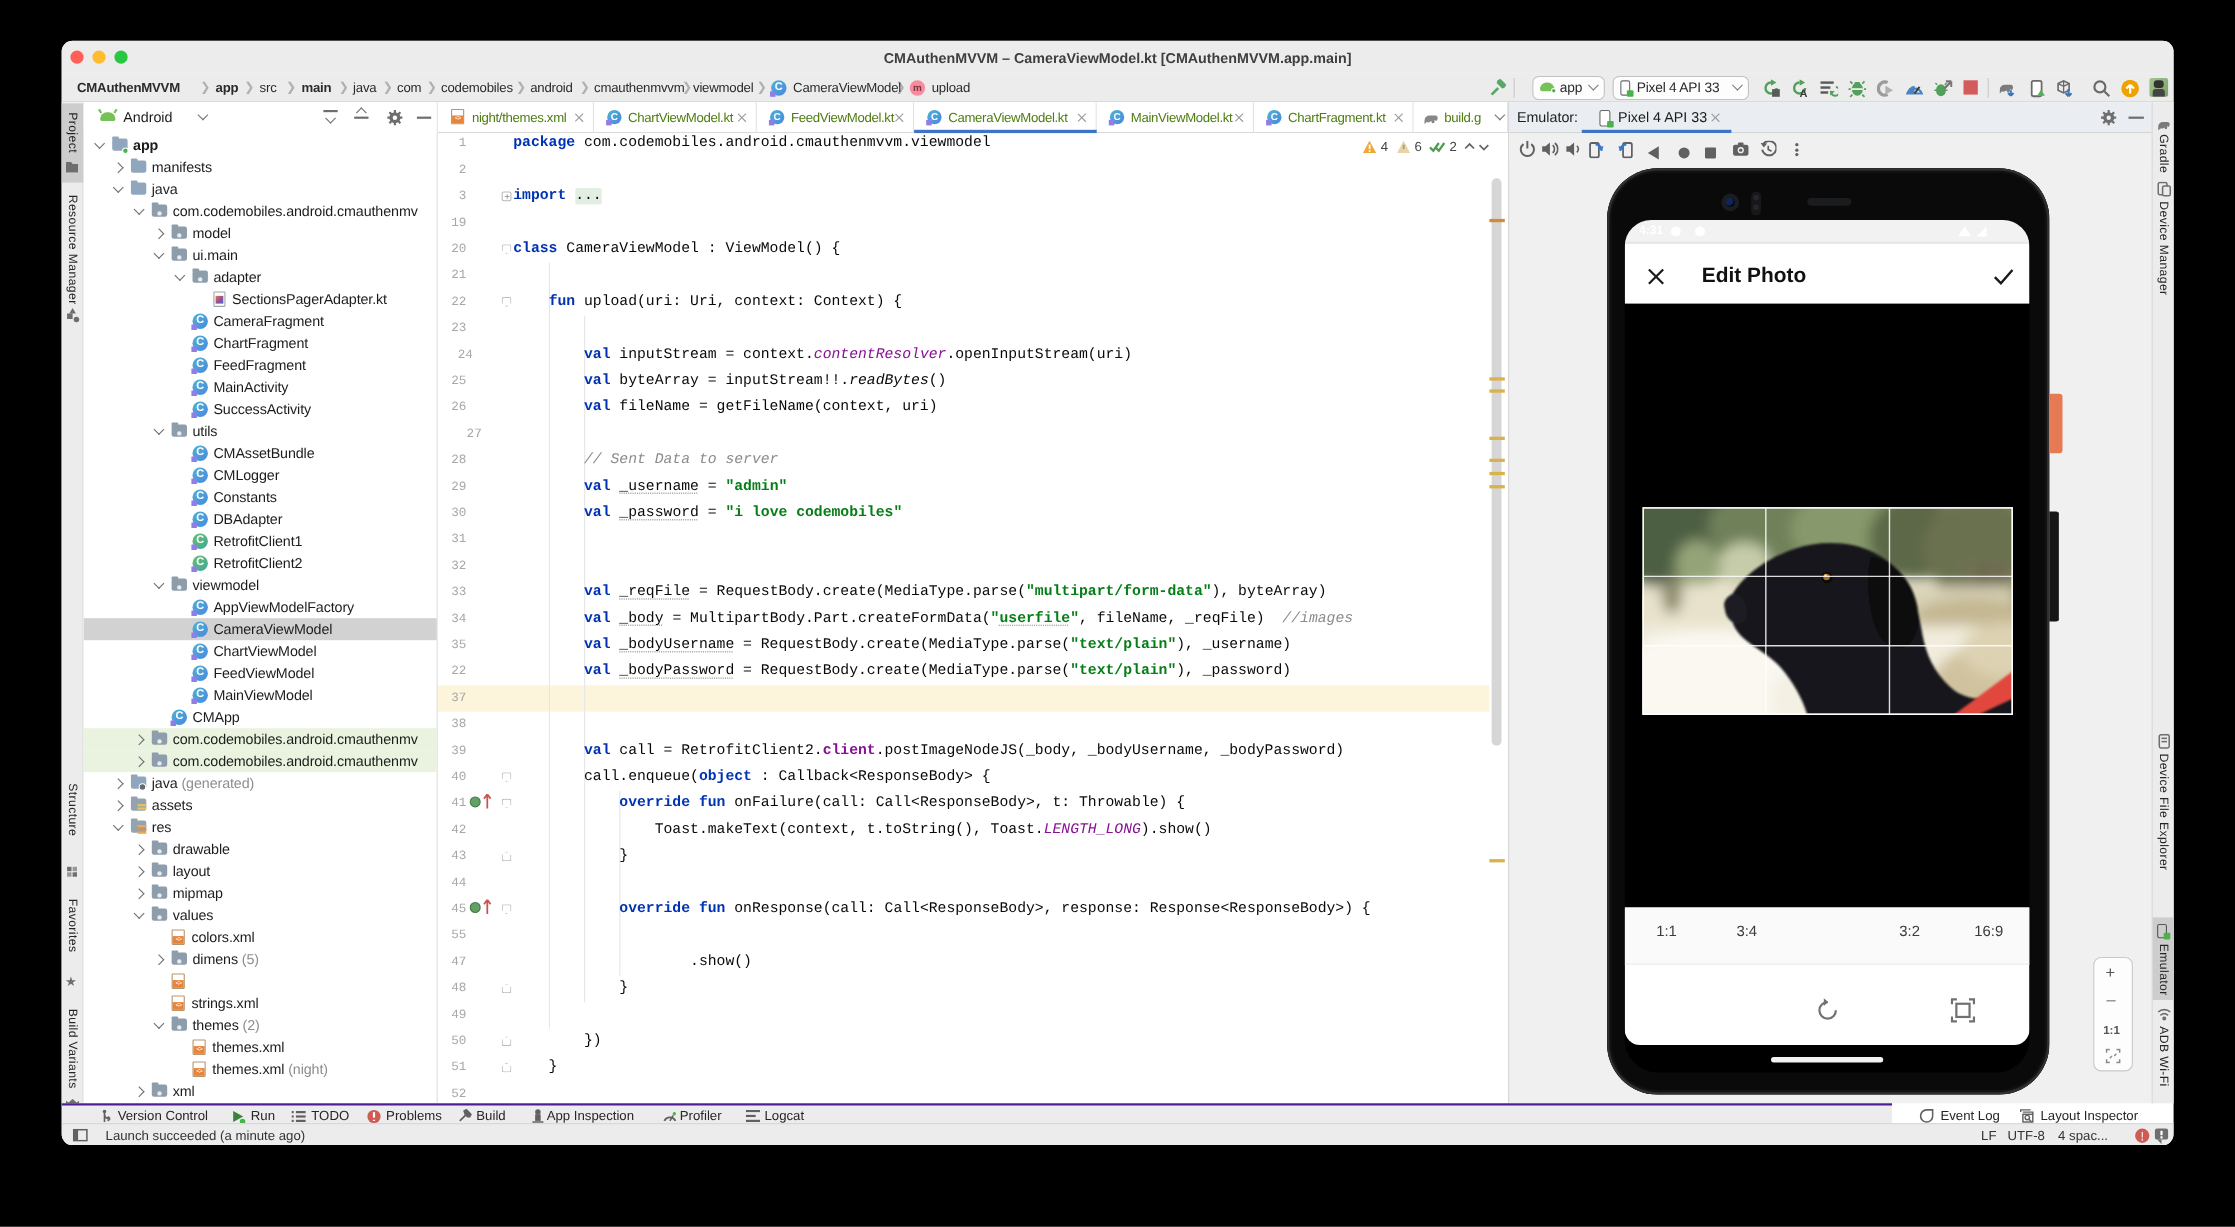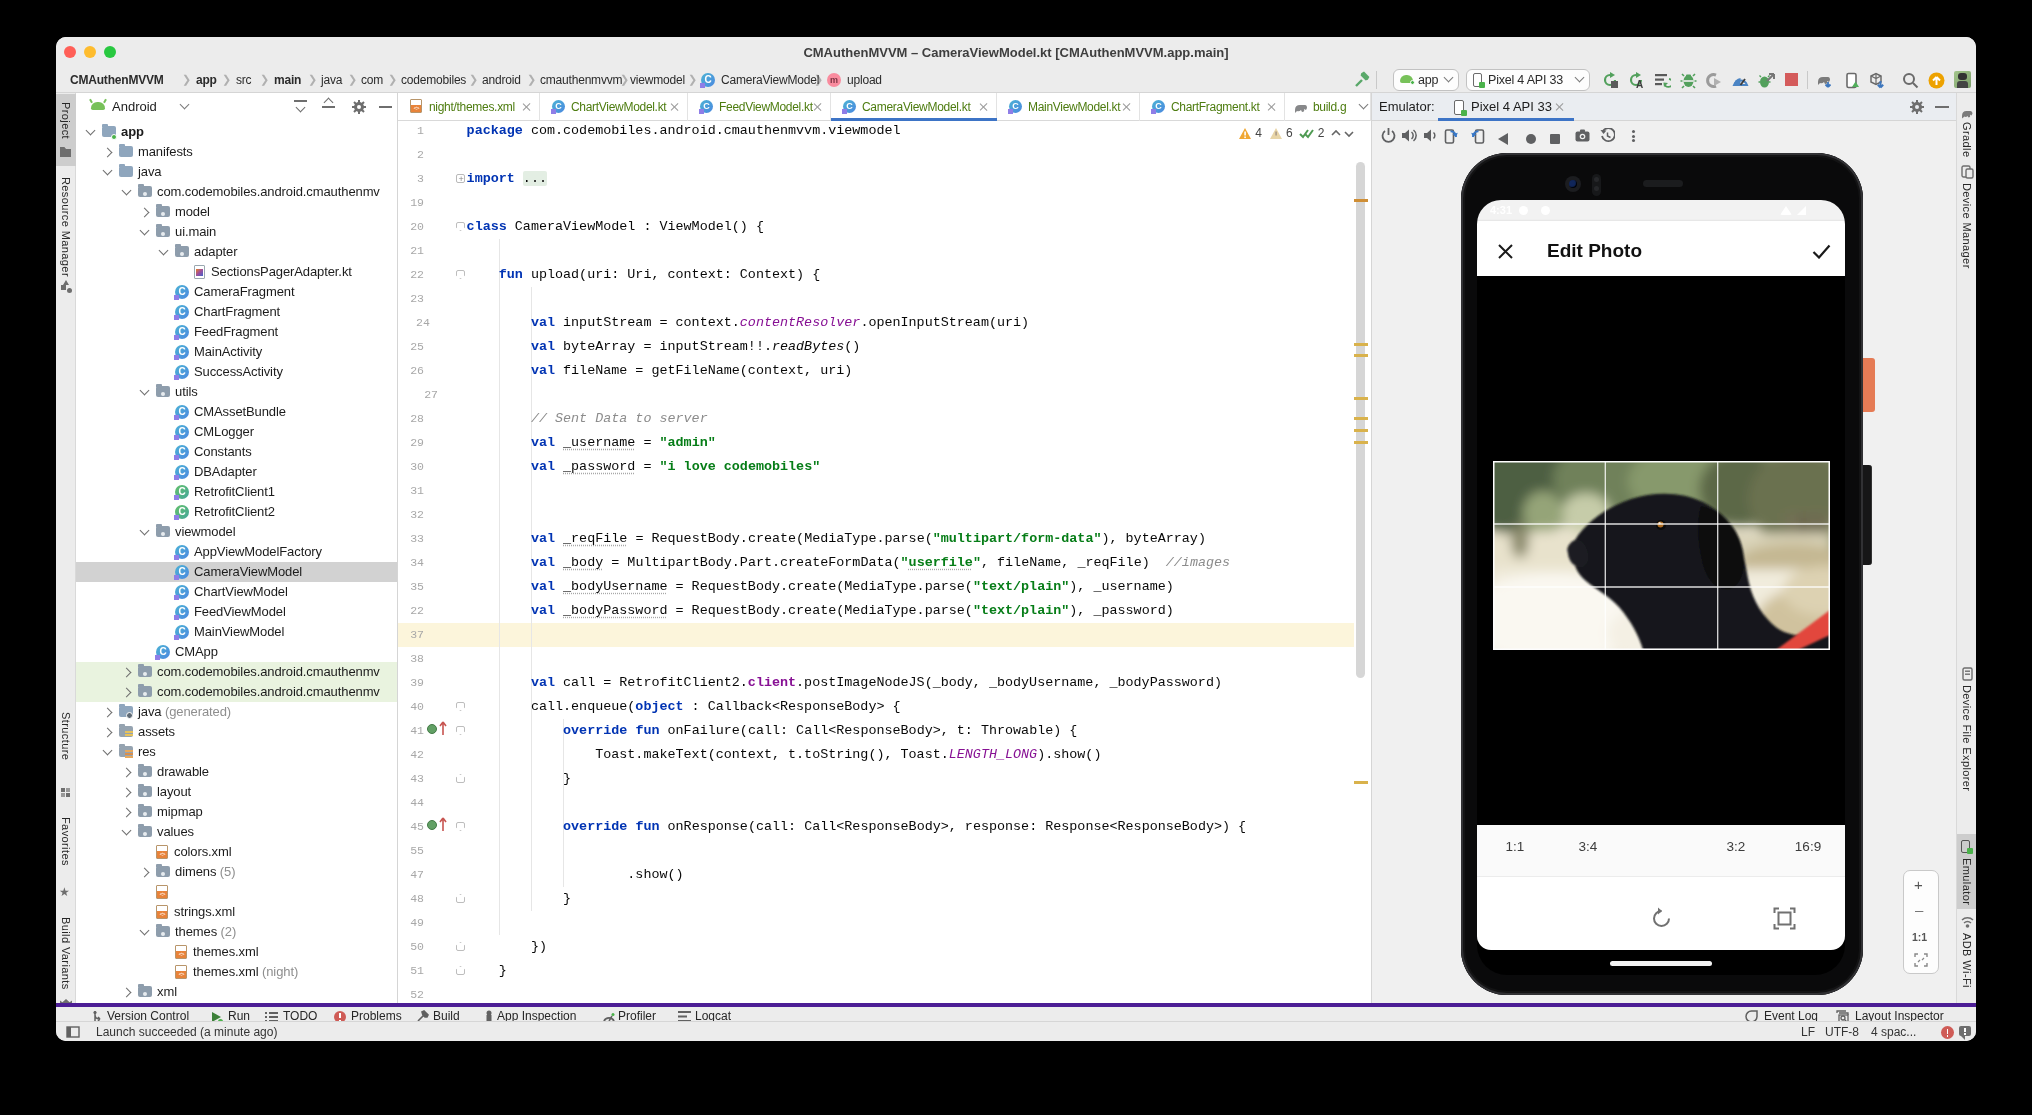--- a/index.html
+++ b/index.html
@@ -55,21 +55,21 @@
 
 #emu{position:absolute;left:1315px;top:0;width:585px;height:910px;background:#f0f0f0;border-left:1px solid #d5d5d5;}
 #emuhead{position:absolute;left:0;top:0;width:585px;height:28px;background:#eaedf1;border-bottom:1px solid #d5d5d5;}
 #emutools{position:absolute;left:0;top:28px;width:585px;height:29px;background:#f0f0f0;}
 #phone{position:absolute;left:89px;top:60px;width:402px;height:842px;background:#0a0a0b;border-radius:46px;box-shadow:inset 0 0 0 2px #313134, inset 0 0 0 4px #131314;}
 #screen{position:absolute;left:16px;top:47px;width:368px;height:775px;background:#000;border-radius:24px 24px 30px 30px;overflow:hidden;}
 .aspl{position:absolute;top:0;font-size:13.5px;color:#3c3c3c;}
 #pwrbtn{position:absolute;left:402px;top:205px;width:12px;height:54px;background:#e57b55;border-radius:0 3px 3px 0;}
 #volbtn{position:absolute;left:402px;top:312px;width:9px;height:100px;background:#161617;border-radius:0 3px 3px 0;border-right:1px solid #333;}
 
-#botbar{position:absolute;left:0;top:966px;width:1920px;height:18px;background:#ececec;border-top:4px solid #4c1d95;}
+#botbar{position:absolute;left:0;top:966px;width:1664px;height:18px;background:#ececec;border-top:2px solid #4c1d95;}
 .bbit{position:absolute;top:2px;font-size:12px;color:#262626;white-space:nowrap;}
 #statusbar{position:absolute;left:0;top:984px;width:1920px;height:20px;background:#ececec;border-top:1px solid #d6d6d6;}
 .sbit{position:absolute;top:3px;font-size:12px;color:#333;white-space:nowrap;}
 .sep{position:absolute;width:1px;background:#c9c9c9;}
 .ibx{display:inline-block;vertical-align:middle;}
 </style></head><body>
 <div id="win">
 
 <div id="titlebar">
 <div class="tl" style="left:8px;top:9px;background:#ff5f57"></div>

